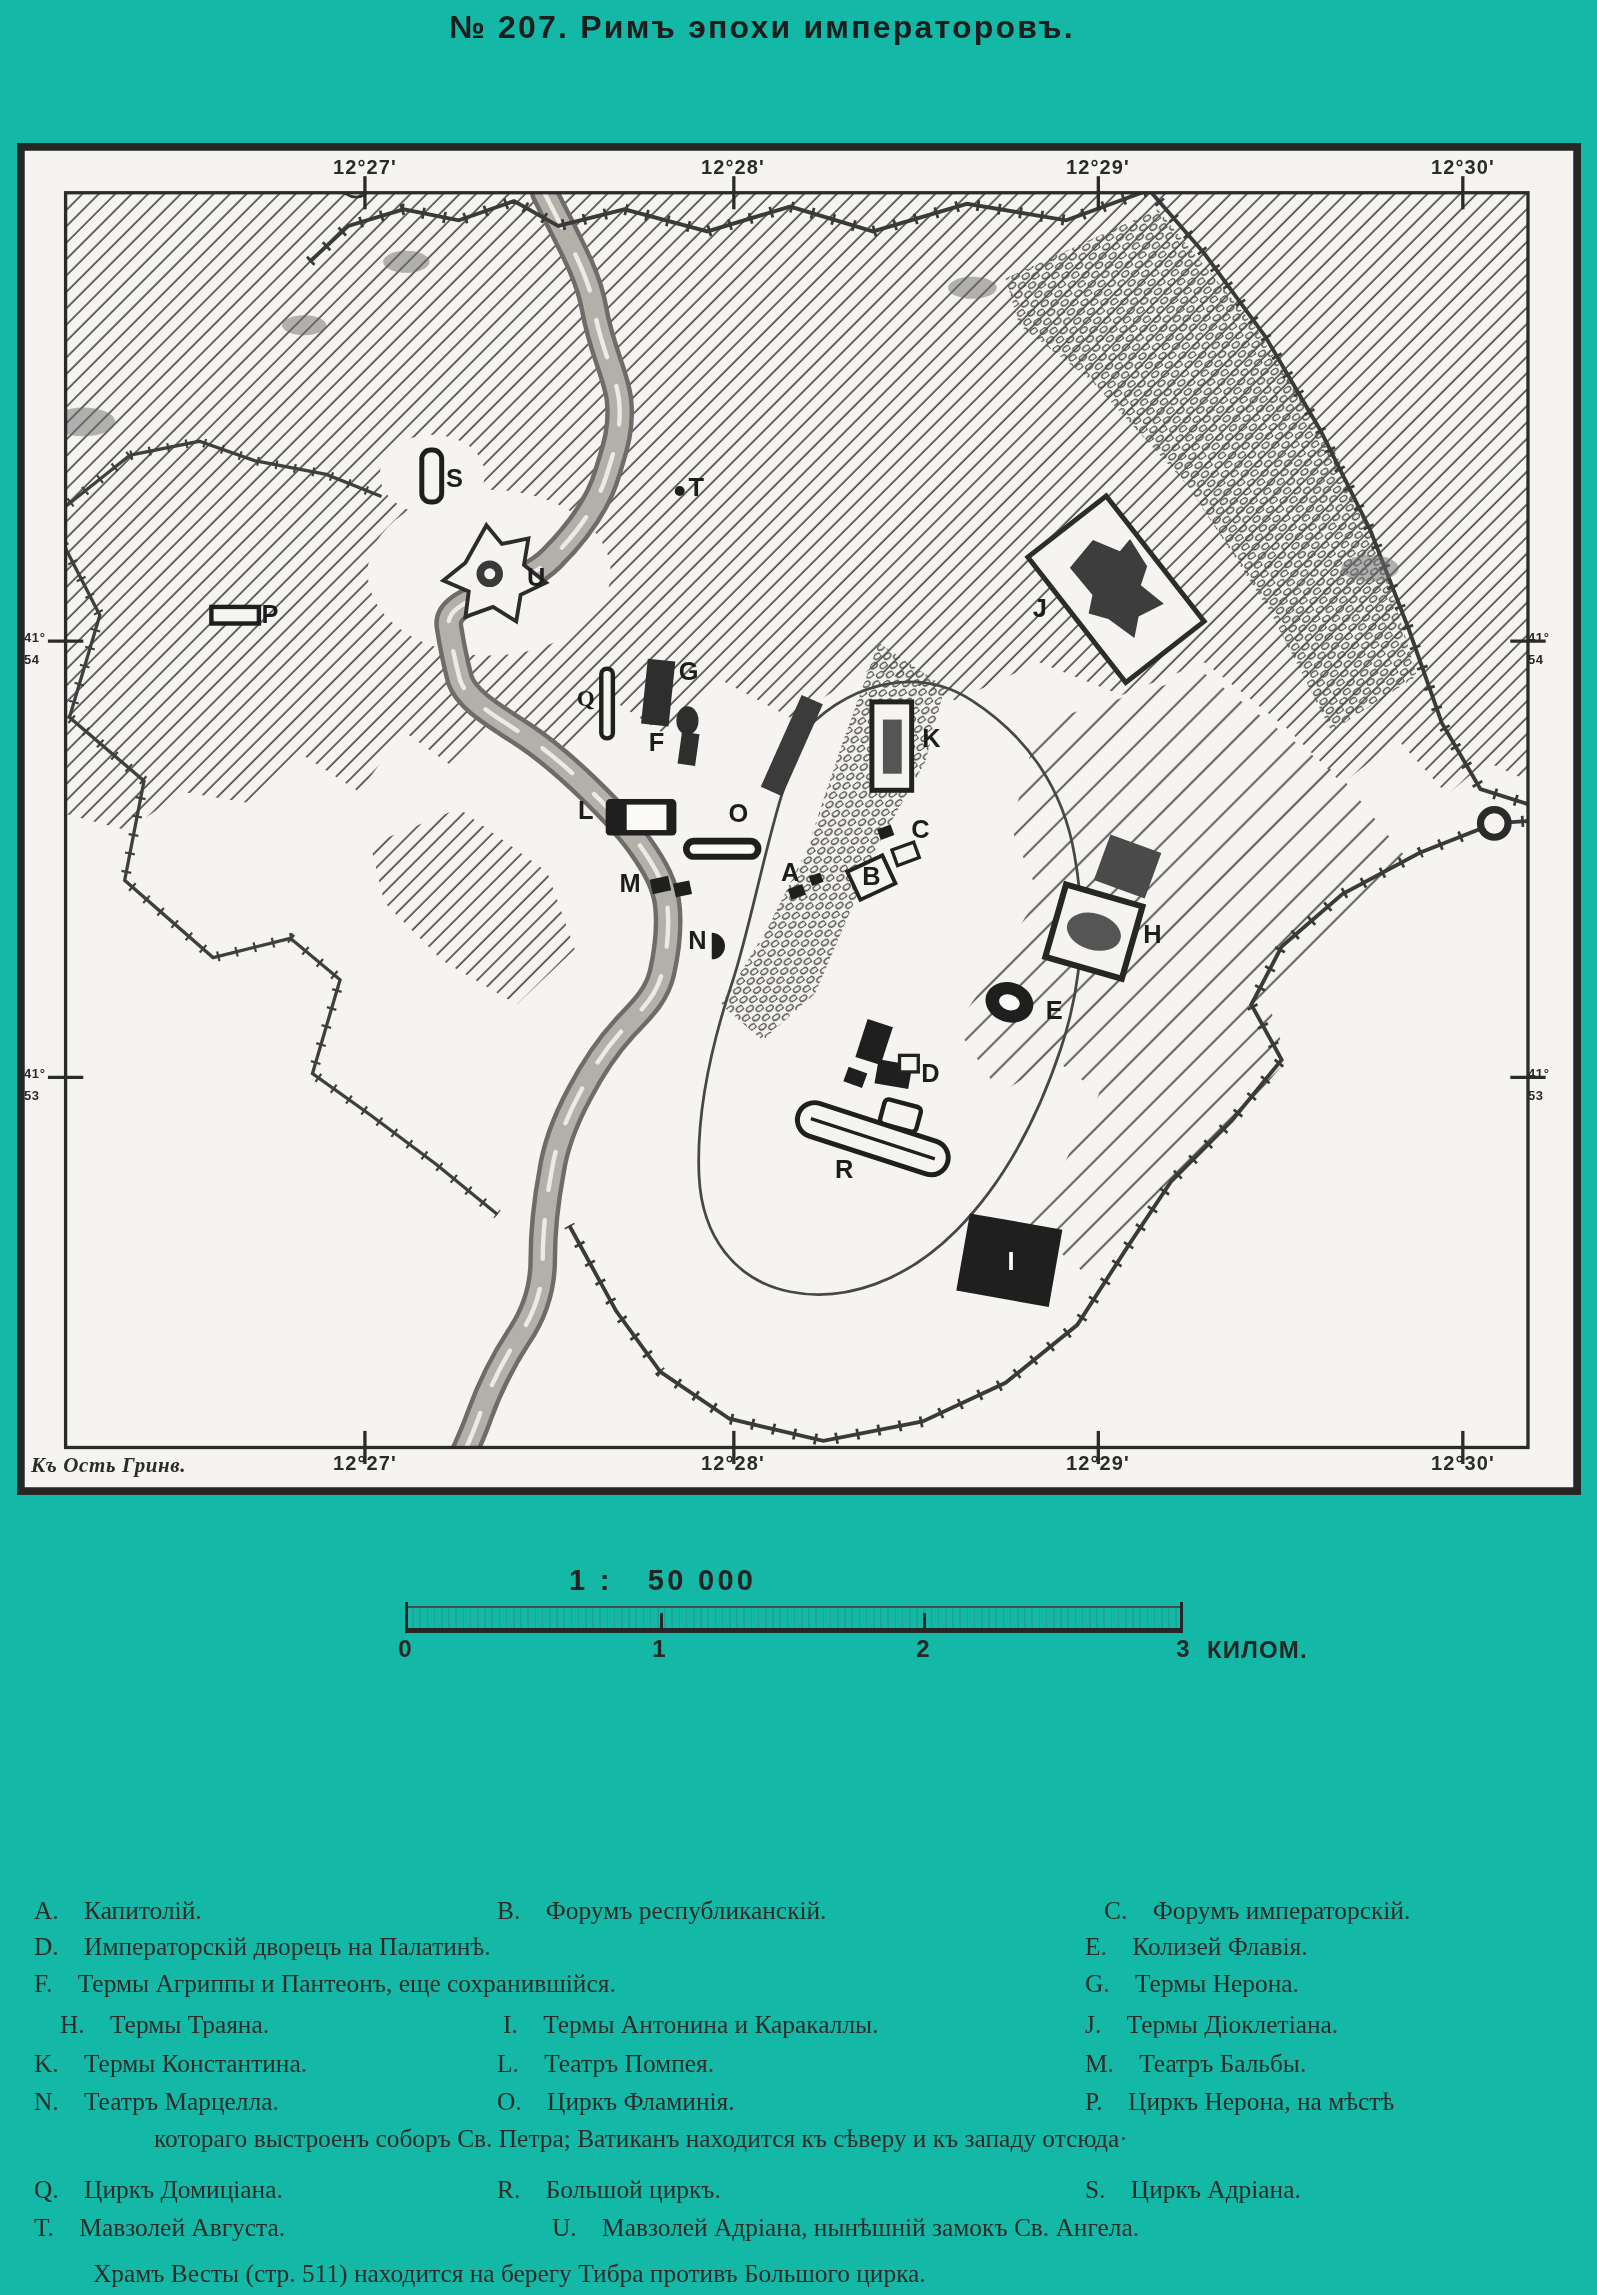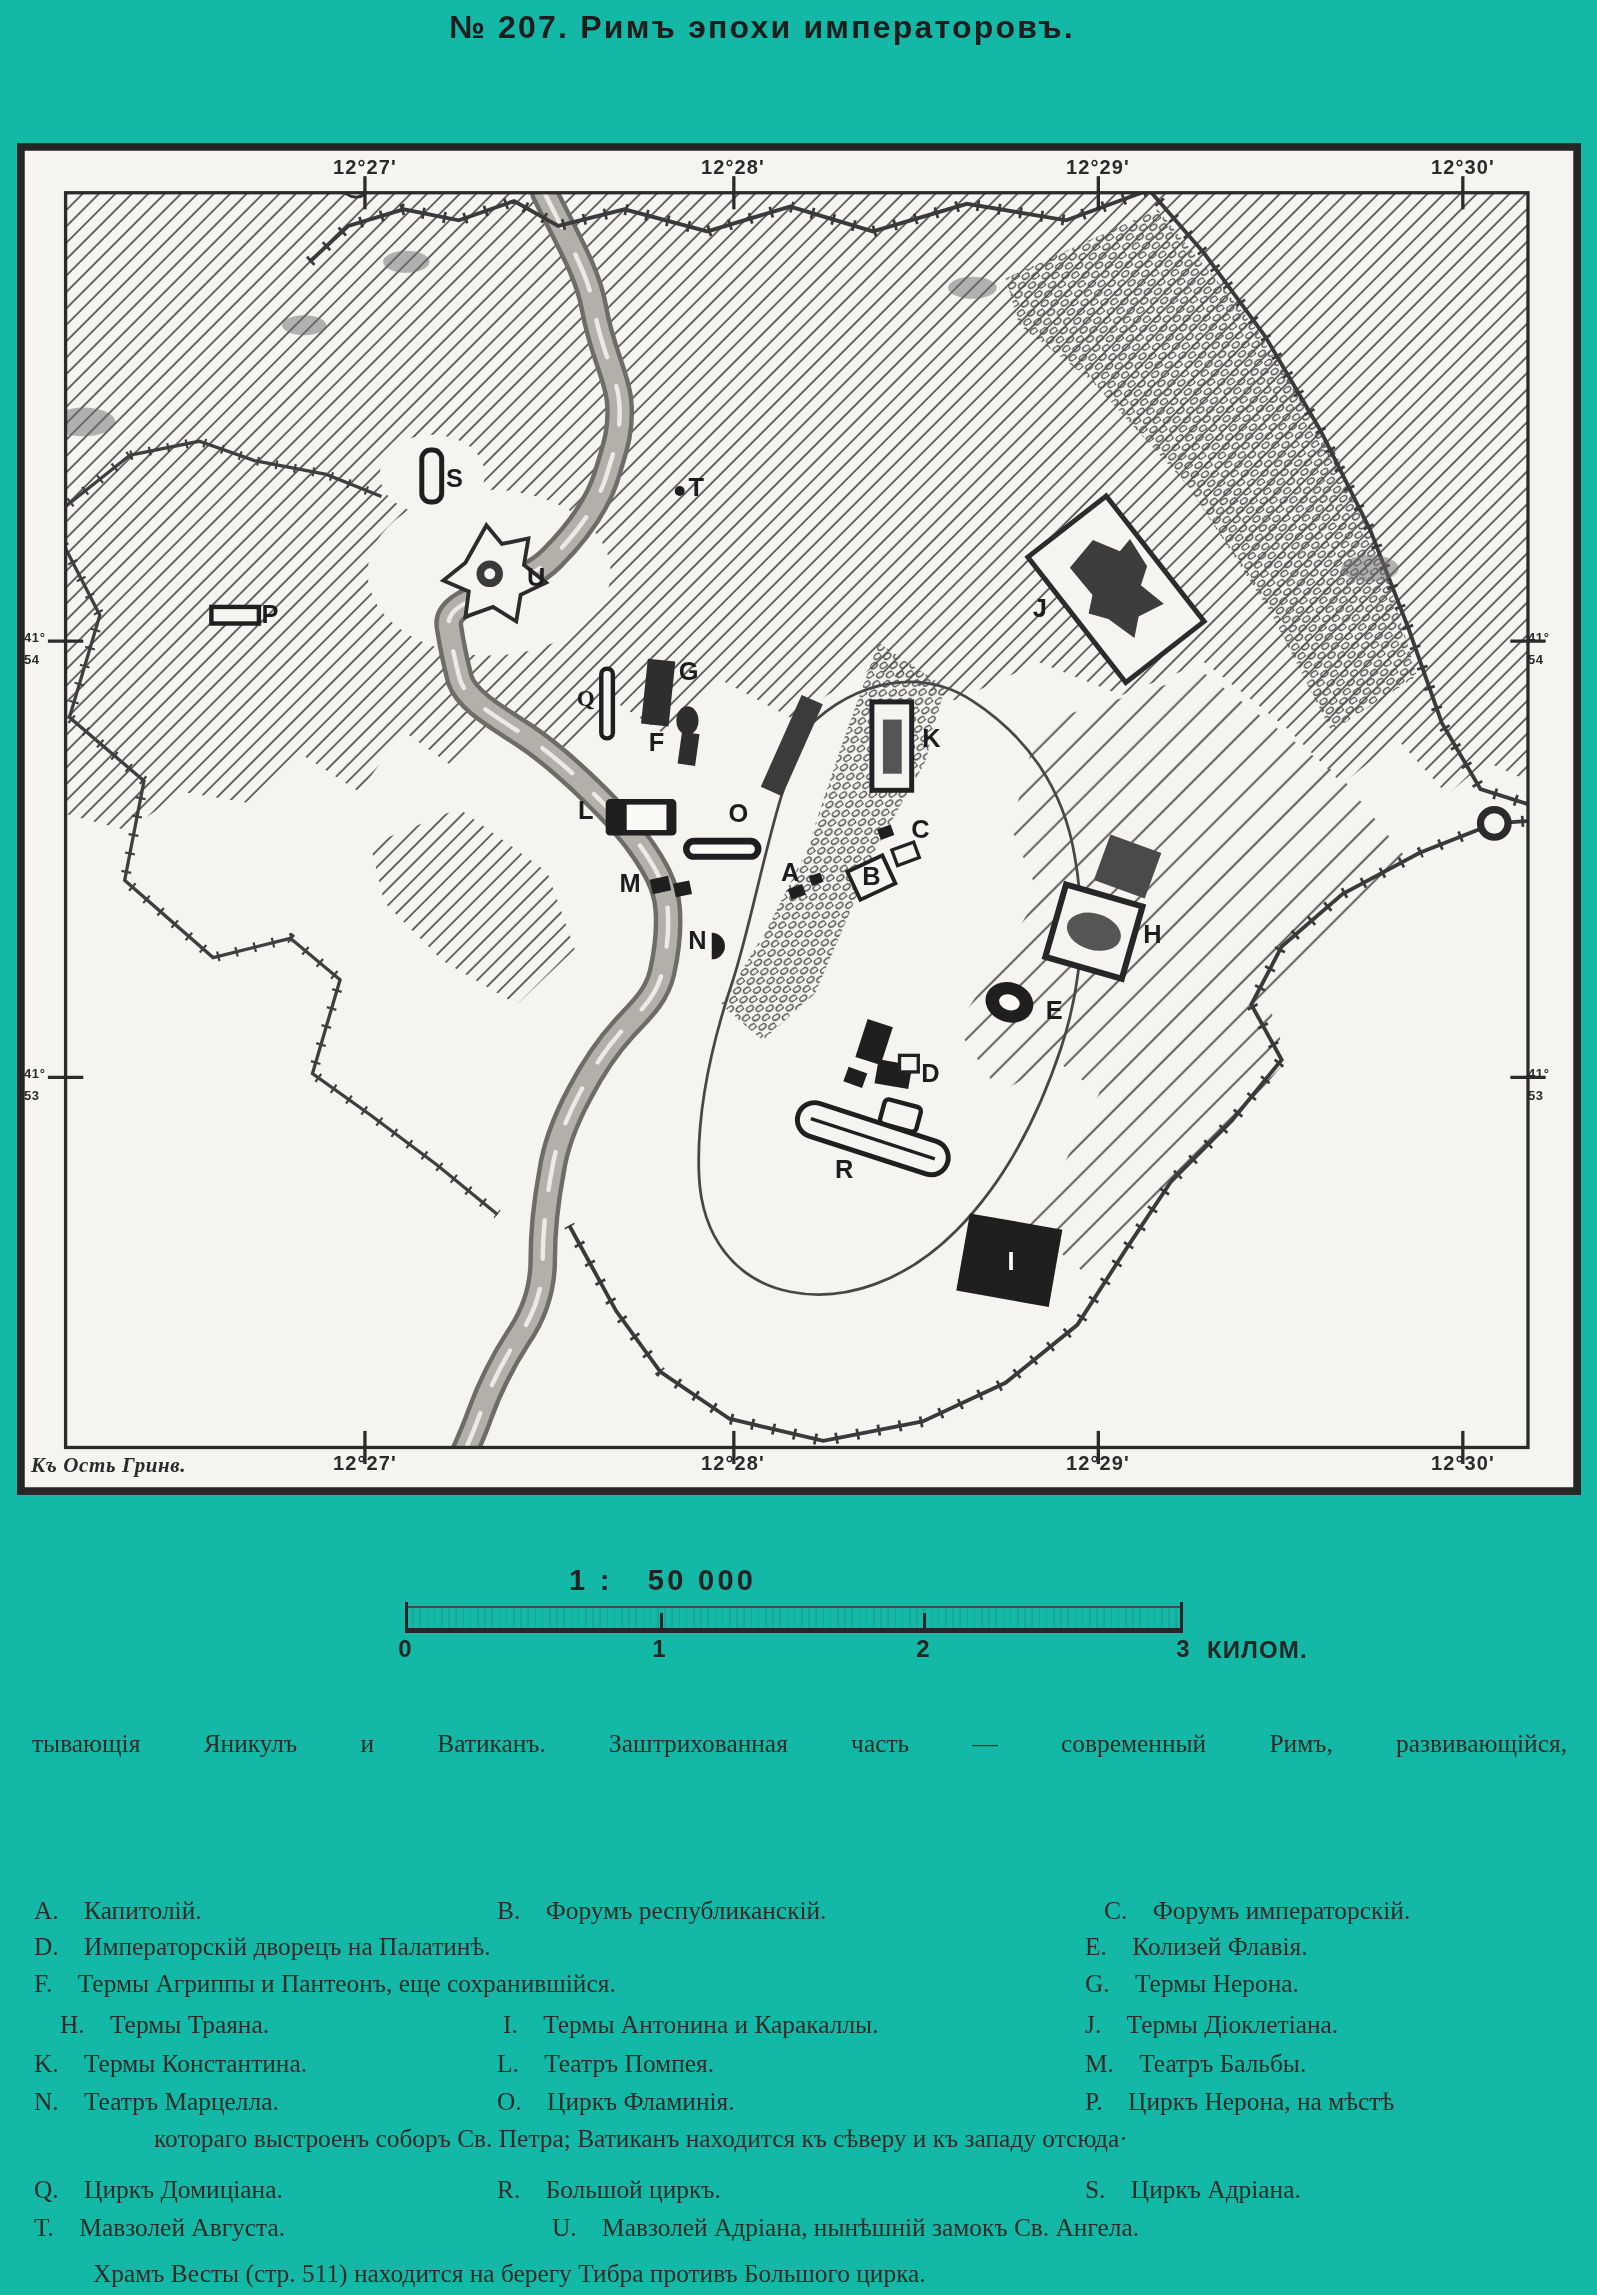--- a/index.html
+++ b/index.html
@@ -287,21 +287,20 @@
     </div>
   <div id="scalenums">
       <div class="scale-num" style="left: 405px; top: 1635px;">0</div>
       <div class="scale-num" style="left: 659px; top: 1635px;">1</div>
       <div class="scale-num" style="left: 923px; top: 1635px;">2</div>
       <div class="scale-num" style="left: 1183px; top: 1635px;">3</div>
     </div>
   <div class="scale-unit">КИЛОМ.</div>
 
   <div class="desc" id="desc">
-      <div class="dline j">тывающія Яникулъ и Ватиканъ. Заштрихованная часть — современный Римъ, развивающійся,</div>
     </div>
 
   <div id="legend">
       <div class="lg-entry" style="left: 34px; top: 1896px;">A.  Капитолій.</div>
       <div class="lg-entry" style="left: 497px; top: 1896px;">B.  Форумъ республиканскій.</div>
       <div class="lg-entry" style="left: 1085px; top: 1896px; margin-left: 19px;">C.  Форумъ императорскій.</div>
       <div class="lg-entry" style="left: 34px; top: 1932px;">D.  Императорскій дворецъ на Палатинѣ.</div>
       <div class="lg-entry" style="left: 1085px; top: 1932px;">E.  Колизей Флавія.</div>
       <div class="lg-entry" style="left: 34px; top: 1969px;">F.  Термы Агриппы и Пантеонъ, еще сохранившійся.</div>
       <div class="lg-entry" style="left: 1085px; top: 1969px;">G.  Термы Нерона.</div>

